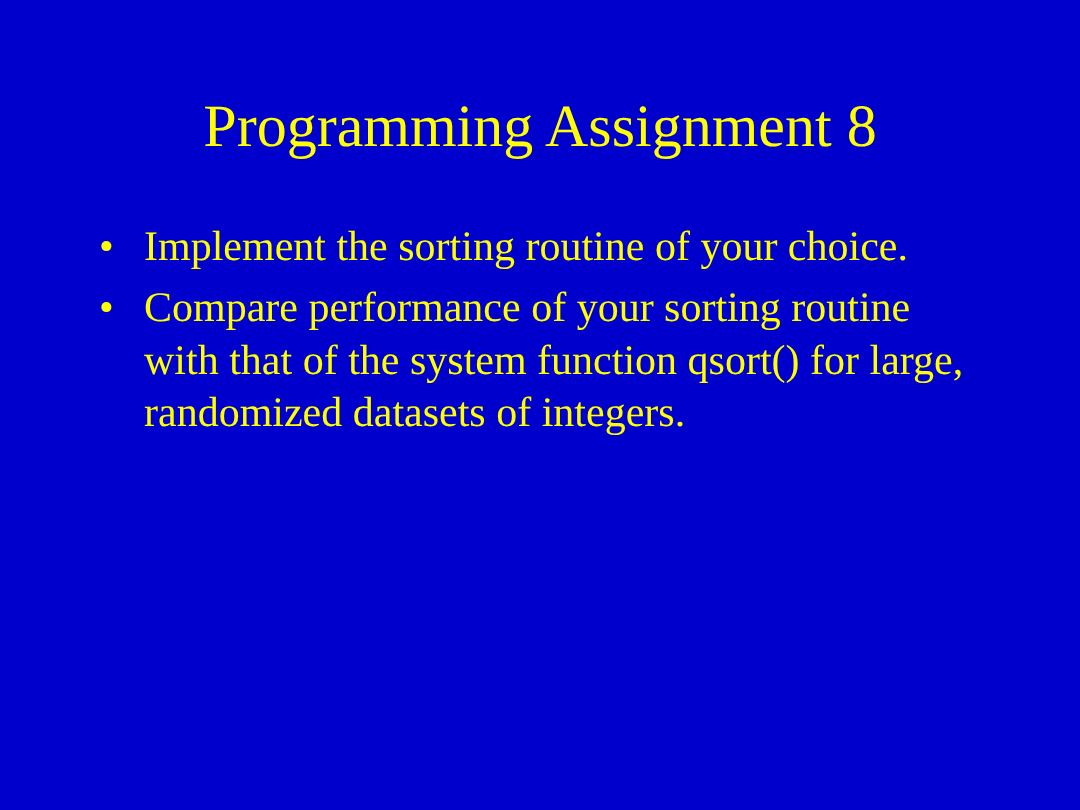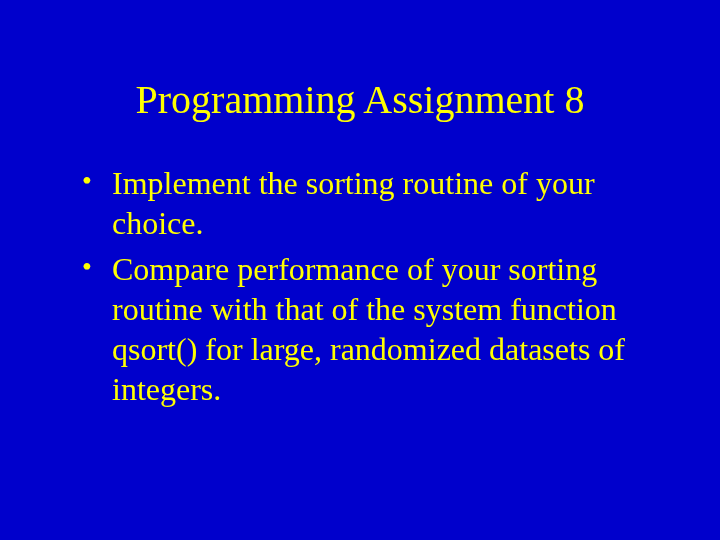--- a/index.html
+++ b/index.html
@@ -9,39 +9,39 @@
     height: 540px;
     overflow: hidden;
   }
   .slide {
     width: 720px;
     height: 540px;
     background: #0000CC;
     color: #FFFF00;
     font-family: "Times New Roman", Times, serif;
     box-sizing: border-box;
-    padding: 16px;
+    padding: 0;
     position: relative;
   }
   .title {
     text-align: center;
     font-size: 40px;
     font-weight: normal;
     padding-top: 60px;
     padding-bottom: 10px;
     margin: 0;
   }
   .body {
     padding: 30px 60px 0 60px;
   }
   ul.bullets {
     list-style: none;
     padding: 0;
     margin: 0;
-    font-size: 32px;
+    font-size: 28px;
     line-height: 1.25;
   }
   ul.bullets li {
     position: relative;
     padding-left: 36px;
     margin-bottom: 6px;
   }
   ul.bullets li::before {
     content: "•";
     position: absolute;

